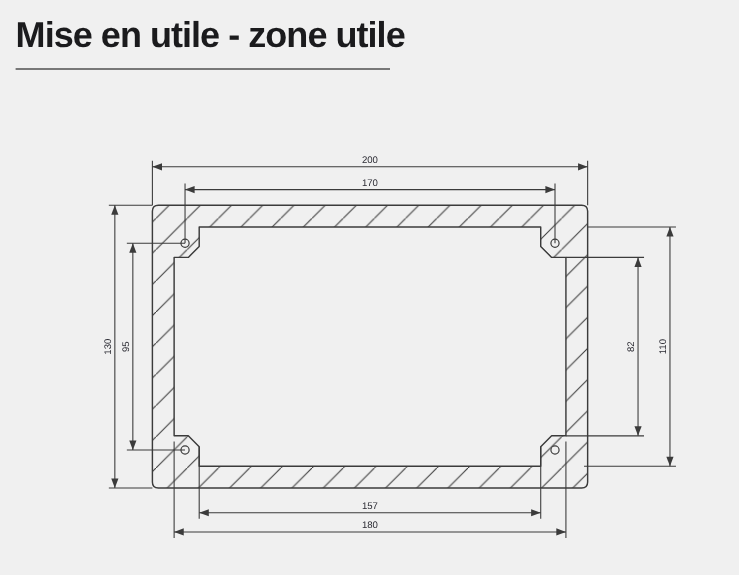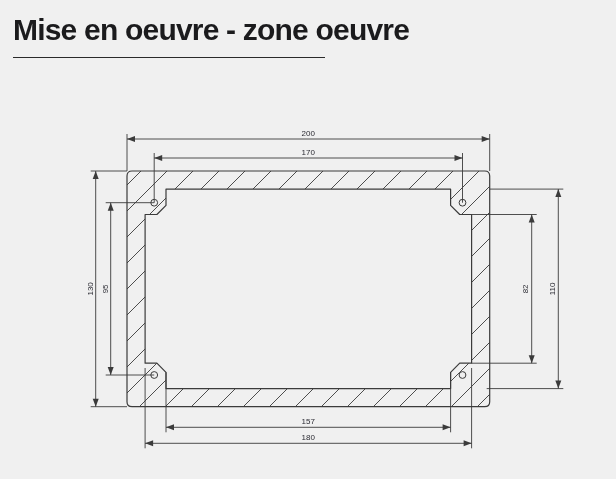--- a/index.html
+++ b/index.html
@@ -33,21 +33,21 @@
   }
   svg text {
     font-family: "Liberation Sans", "DejaVu Sans", sans-serif;
     font-size: 8px;
     fill: #2b2b33;
   }
 </style>
 </head>
 <body>
 
-<h1 class="page-title">Mise en oeuvre - zone oeuvre</h1>
+<h1 class="page-title">Mise en utile - zone utile</h1>
 <div class="title-underline"></div>
 
 <div class="drawing-wrap">
 <svg width="616" height="479" viewBox="0 0 616 479">
   <defs>
     <pattern id="hatch" patternUnits="userSpaceOnUse" width="26" height="26">
       <path d="M0,26 L26,0" stroke="#3b3b3b" stroke-width="0.9"></path>
     </pattern>
     <marker id="arr" markerWidth="10" markerHeight="8" refX="8.5" refY="4" orient="auto-start-reverse" markerUnits="userSpaceOnUse">
       <path d="M0.5,1 L8.5,4 L0.5,7 Z" fill="#3b3b3b"></path>

